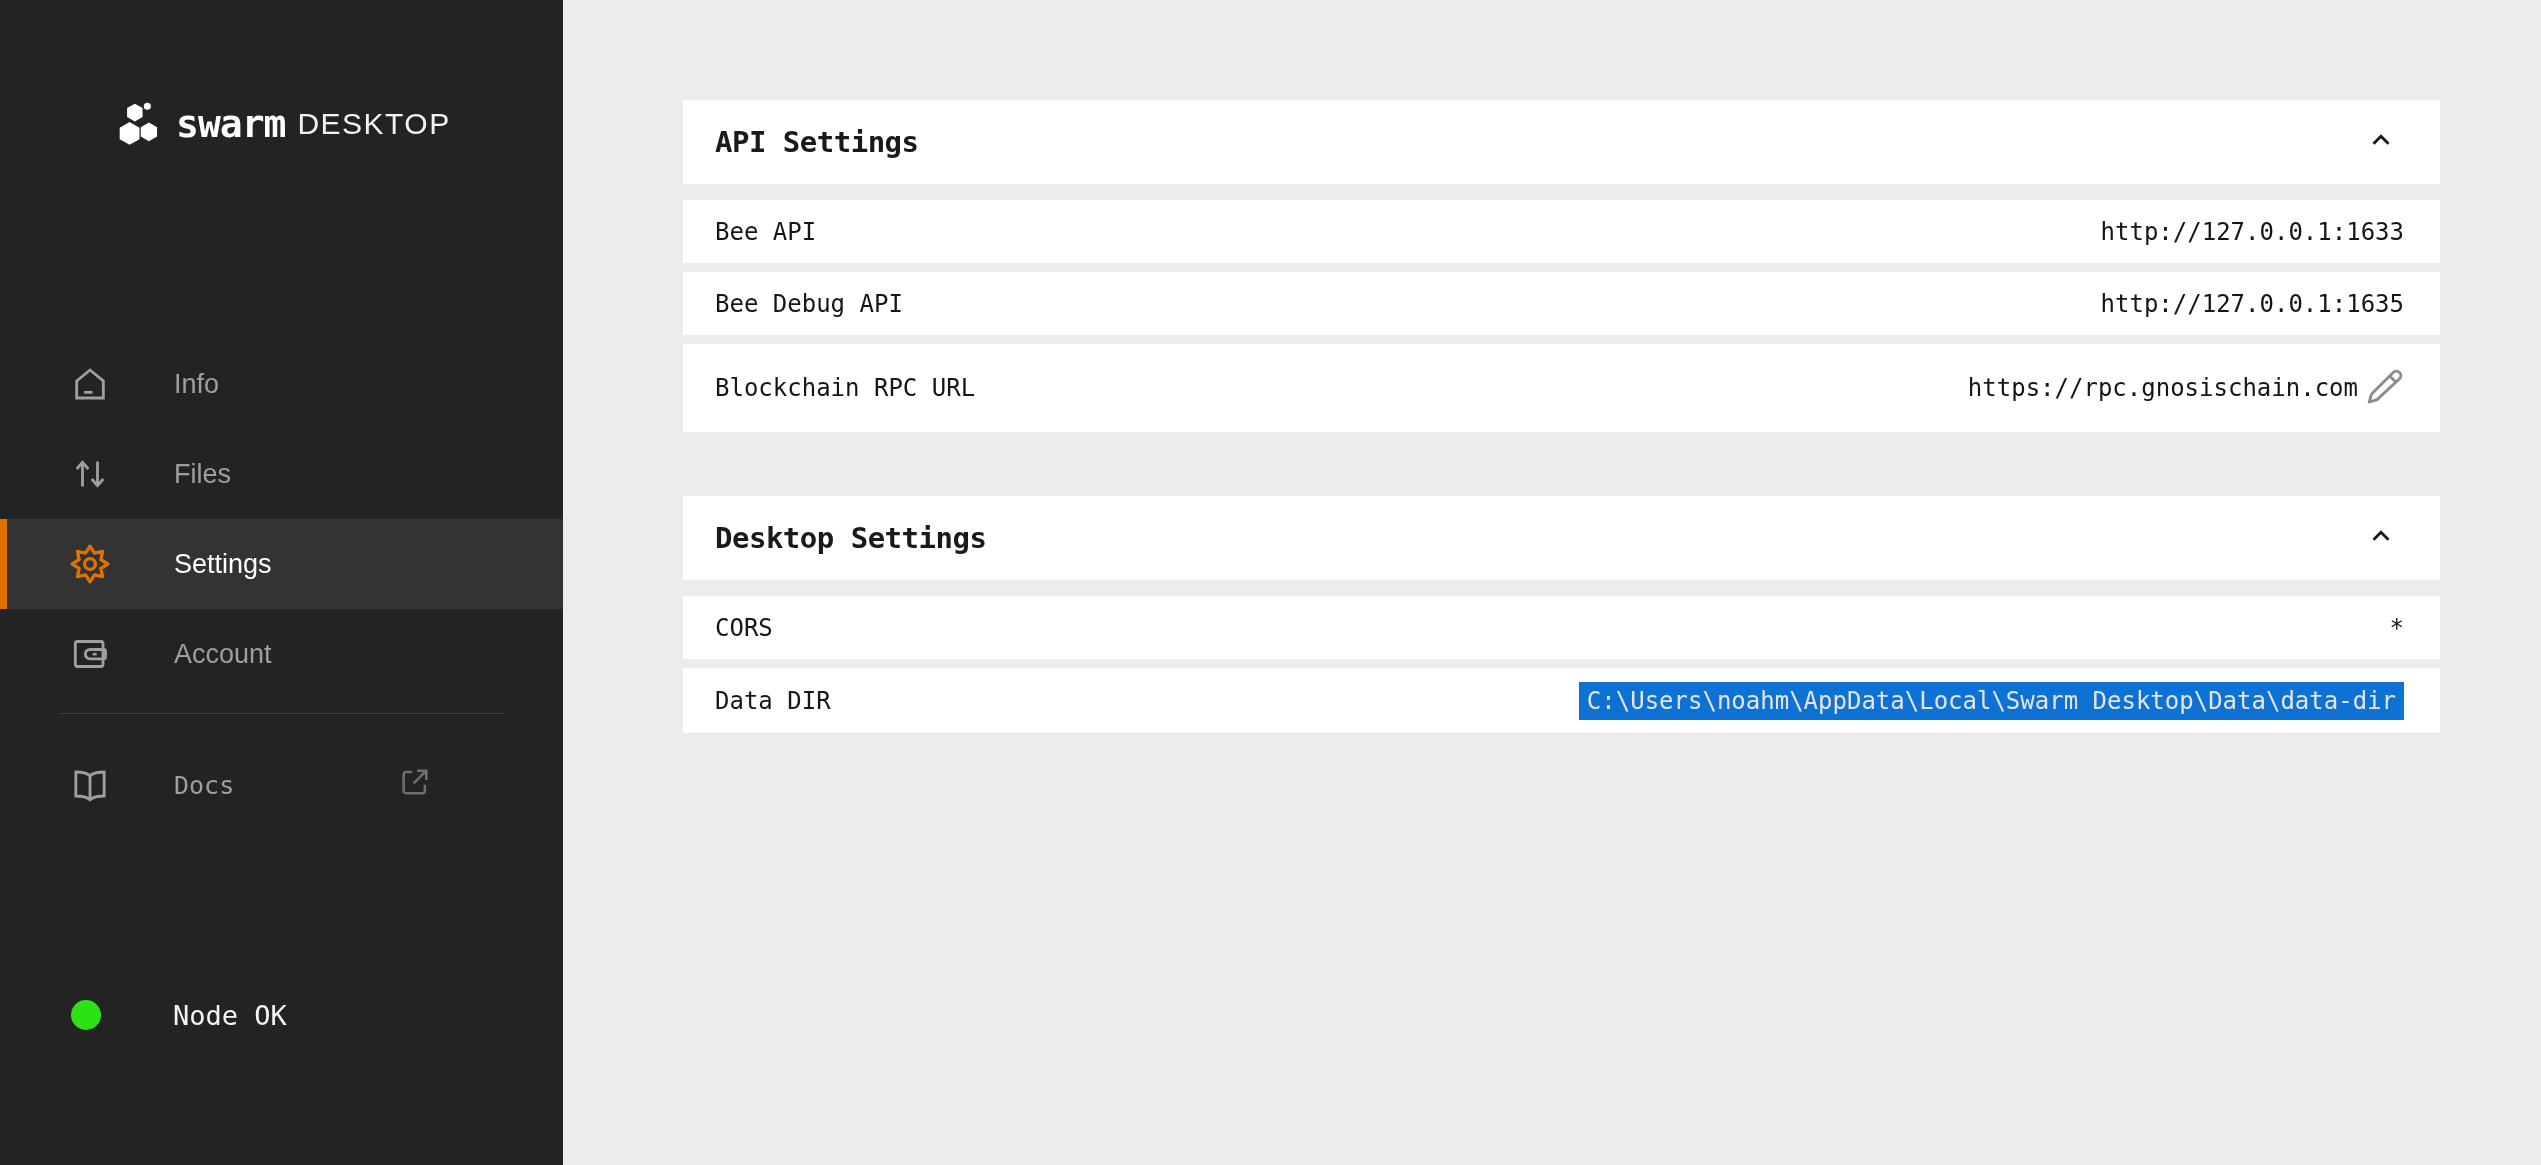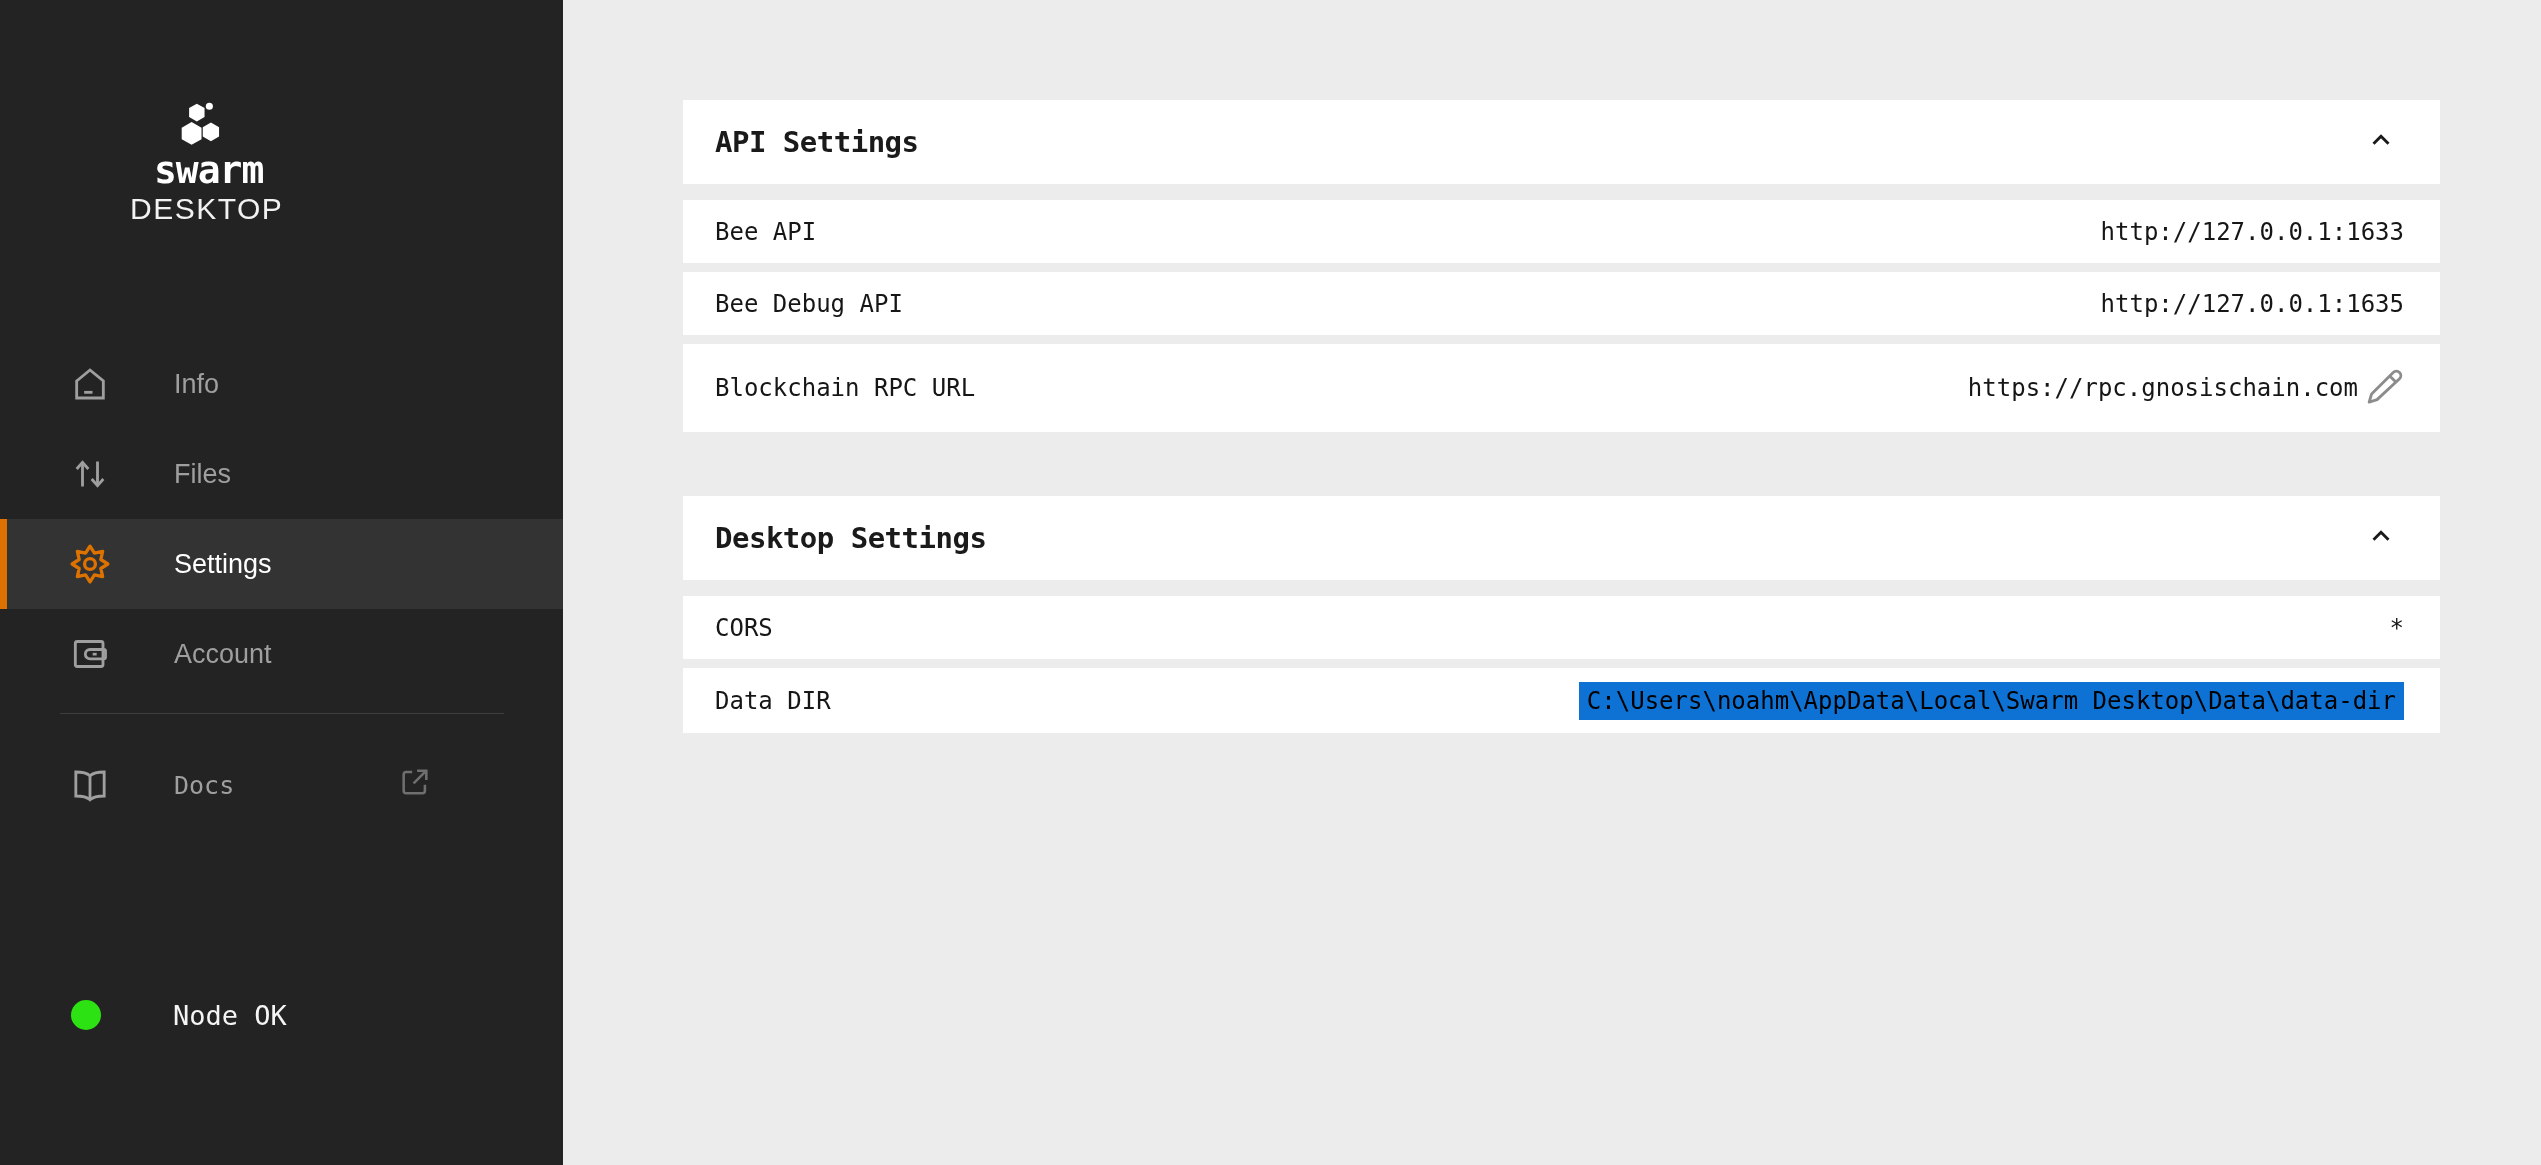--- a/index.html
+++ b/index.html
@@ -1,21 +1,21 @@
 <!DOCTYPE html>
 <html><head>
 <meta charset="utf-8">
 <style>
   html,body{margin:0;padding:0;background:#ececec;}
   .app{width:2541px;height:1165px;display:flex;overflow:hidden;position:relative;
        font-family:"DejaVu Sans Mono",monospace;}
 
   
   .sidebar{width:563px;min-width:563px;height:100%;background:#232323;position:relative;}
-  .logo{position:absolute;top:100px;left:118px;display:flex;align-items:center;flex-direction:column;}
+  .logo{position:absolute;top:100px;left:118px;display:flex;align-items:center;}
   .logo svg{display:block;}
   .brand-name{color:#ffffff;font-size:38px;font-weight:bold;margin-left:16px;letter-spacing:-1px;}
   .brand-suffix{color:#f2f2f2;font-size:30px;font-family:"Liberation Sans",sans-serif;
                 font-weight:400;margin-left:12px;letter-spacing:1.5px;}
 
   .side-nav{position:absolute;top:339px;left:0;width:100%;}
   .nav-item{height:90px;display:flex;align-items:center;padding-left:69px;cursor:pointer;
             color:#9f9f9f;font-family:"Liberation Sans",sans-serif;font-size:27px;}
   .nav-item .nicon{width:42px;height:42px;display:flex;align-items:center;justify-content:center;}
   .nav-item .nlabel{margin-left:63px;}
@@ -42,21 +42,21 @@
   .card-header{height:84px;background:#ffffff;display:flex;align-items:center;
                justify-content:space-between;padding:0 44px 0 32px;cursor:pointer;}
   .card-title{font-size:29px;font-weight:bold;color:#1a1a1a;letter-spacing:-0.5px;text-align:center;}
   .srow{height:63px;background:#ffffff;display:flex;align-items:center;
         justify-content:space-between;padding:0 36px 0 32px;font-size:24px;color:#161616;}
   .card-header + .srow{margin-top:16px;}
   .srow + .srow{margin-top:9px;}
   .srow.tall{height:88px;}
   .srow.mid{height:65px;}
   .value-group{display:flex;align-items:center;gap:8px;}
-  .selected{background:#0e72d5;color:#000000;padding:5px 8px;}
+  .selected{background:#0e72d5;color:#e5e5e5;padding:5px 8px;}
   .edit-btn{display:flex;align-items:center;cursor:pointer;background:none;border:none;padding:0;}
 </style>
 </head>
 <body>
 
 <div class="app">
 
   <div class="sidebar">
 
     <div class="logo">

